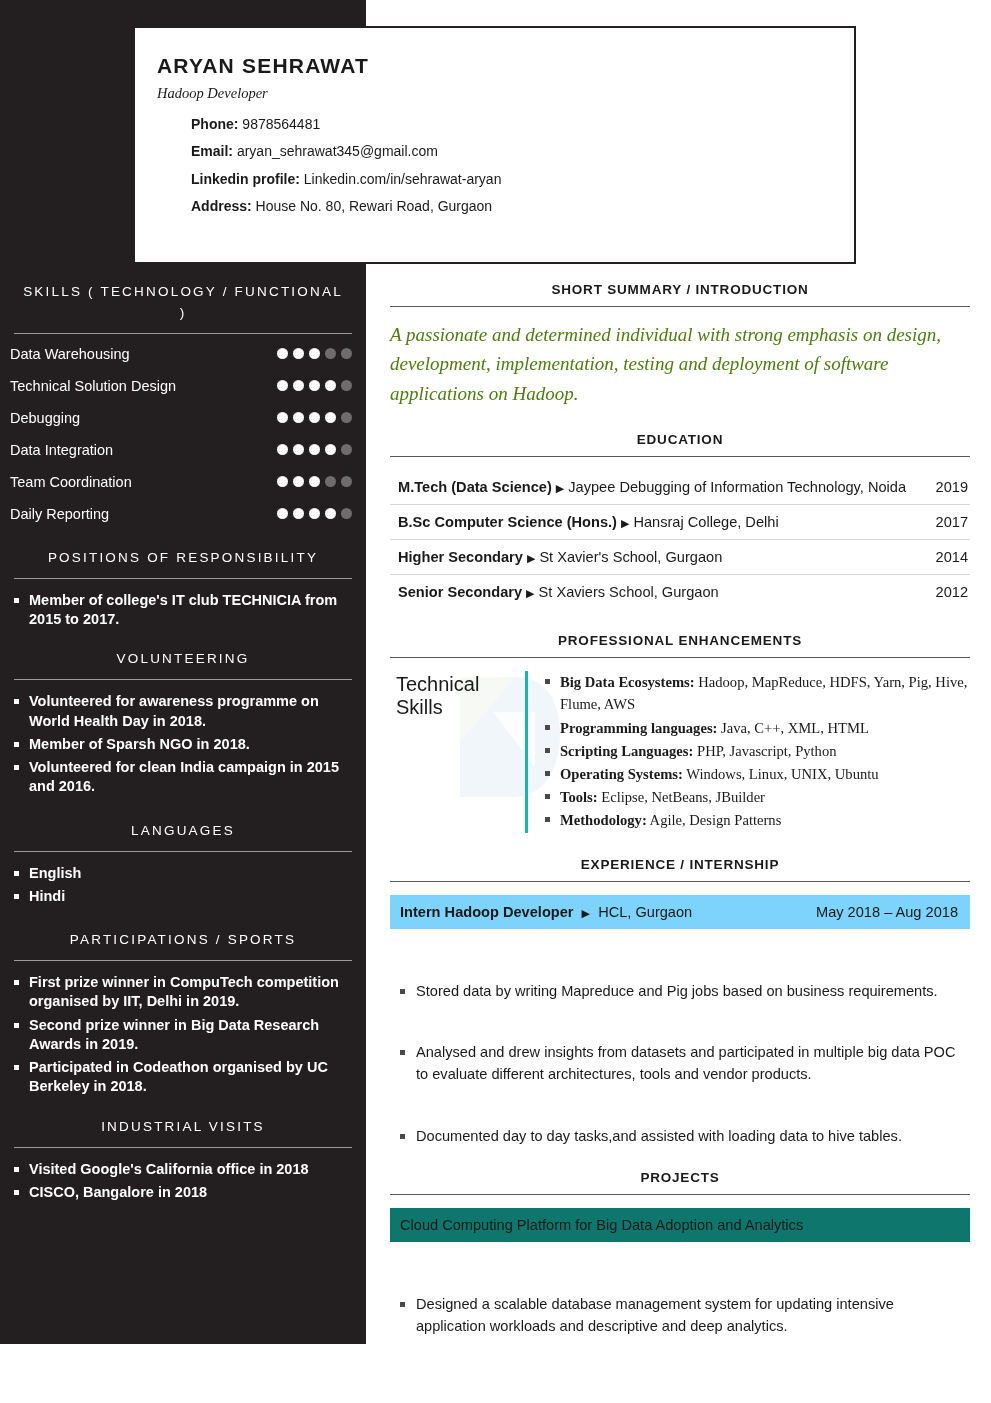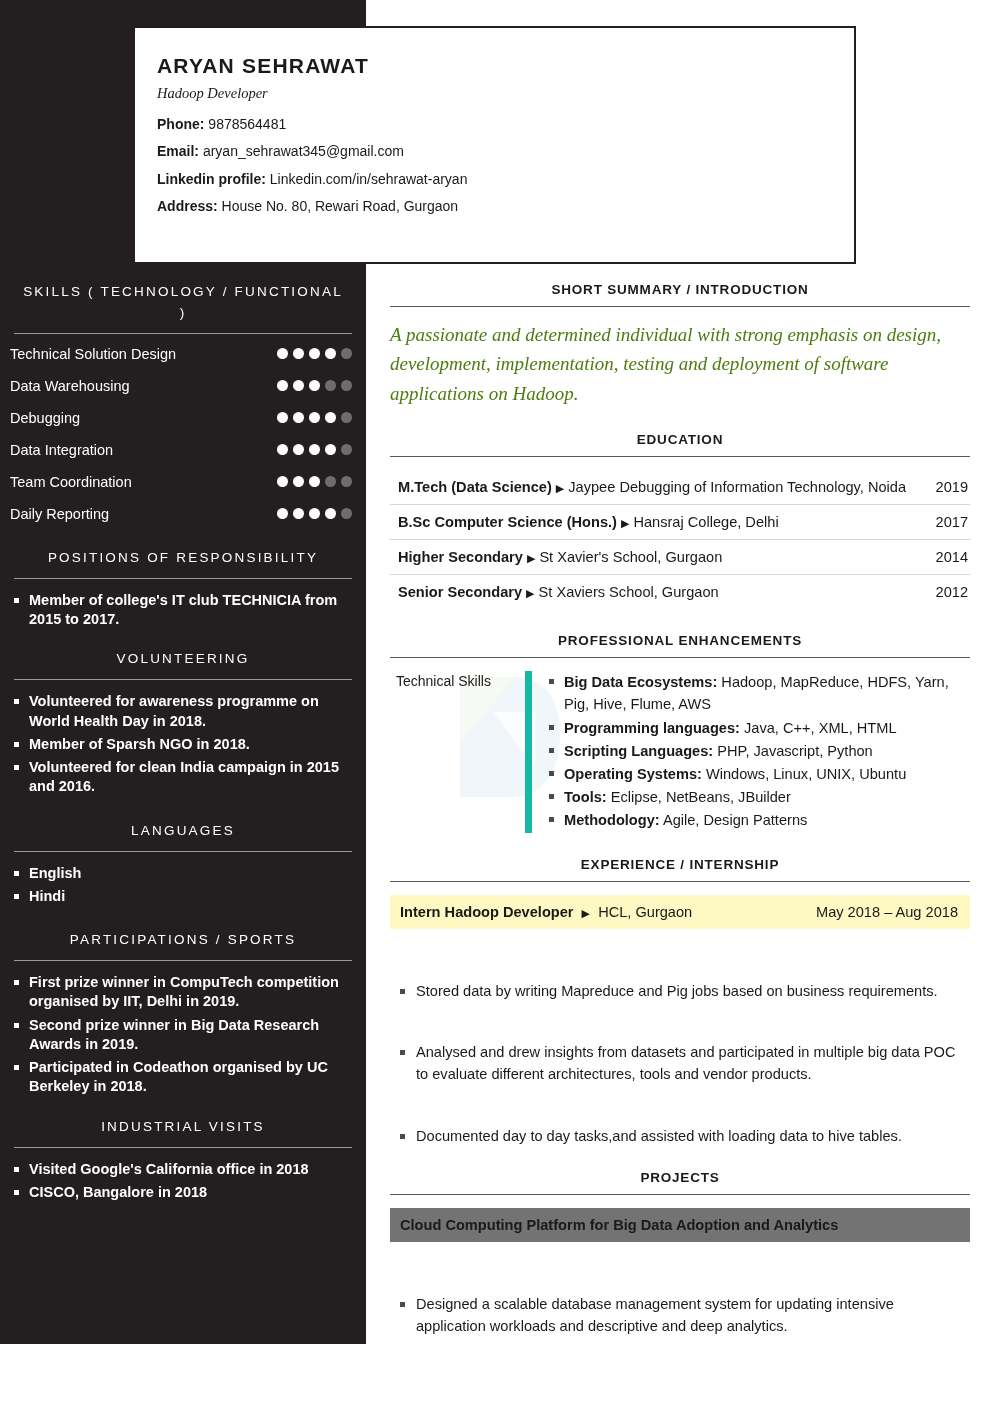--- a/index.html
+++ b/index.html
@@ -47,21 +47,21 @@
     font-style: italic;
     font-size: 14.5px;
     color: #1a1a1a;
     margin-bottom: 9px;
   }
   .contact-line {
     font-size: 14px;
     color: #1a1a1a;
     line-height: 1.95;
   }
-  .contact-line b { font-weight: bold; }
+  .contact-line b { font-weight: bold; margin-left: 34px; }
 
   
   .left-content {
     position: absolute;
     left: 0;
     top: 282px;
     width: 366px;
     color: #ffffff;
   }
   .l-head {
@@ -156,29 +156,30 @@
   .edu-main b { font-weight: bold; }
   .arrow { padding: 0 4px; font-size: 11px; }
   .edu-year { font-size: 14.6px; }
 
   .tech-block {
     display: flex;
     gap: 14px;
     padding-left: 6px;
   }
   .tech-label {
-    font-size: 14px;
+    font-size: 20px;
     padding-top: 2px;
     width: 115px;
     flex: none;
   }
   .tech-ul {
     list-style: none;
-    border-left: 7px solid #14b8a6;
+    border-left: 3px solid #14b8a6;
     padding-left: 16px;
+    font-family: Liberation Serif, serif;
   }
   .tech-ul li {
     position: relative;
     padding-left: 16px;
     font-size: 14.6px;
     line-height: 1.52;
     margin-bottom: 1px;
   }
   .tech-ul li:before {
     content: "";
@@ -186,21 +187,21 @@
     left: 1px; top: 8px;
     width: 5px; height: 5px;
     background: #4a4a4a;
   }
   .tech-ul li b { font-weight: bold; }
 
   .exp-bar {
     display: flex;
     align-items: center;
     justify-content: space-between;
-    background: #fef9c3;
+    background: #7dd3fc;
     padding: 9px 12px 9px 10px;
     font-size: 14.6px;
   }
   .exp-bar .left-part b { font-weight: bold; }
   .r-ul {
     list-style: none;
     padding: 12px 4px 0 8px;
   }
   .r-ul li {
     position: relative;
@@ -211,24 +212,24 @@
     margin-top: 40px;
   }
   .r-ul li:before {
     content: "";
     position: absolute;
     left: 2px; top: 8px;
     width: 5px; height: 5px;
     background: #4a4a4a;
   }
   .proj-bar {
-    background: #737373;
+    background: #0f766e;
     padding: 9px 12px 9px 10px;
     font-size: 14.6px;
-    font-weight: bold;
+    font-weight: normal;
   }
   
   .watermark {
     position: absolute;
     left: 455px;
     top: 672px;
     width: 110px;
     height: 130px;
     opacity: 0.28;
     pointer-events: none;
@@ -267,36 +268,36 @@
       <b>Address:</b><span> House No. 80, Rewari Road, Gurgaon</span>
     </div>
   </div>
 
   <div class="left-content">
 
     <div class="l-head">SKILLS ( TECHNOLOGY / FUNCTIONAL )</div>
     <div class="l-rule"></div>
     <div id="skills-container">
         <div class="skill-row">
+          <div class="skill-name">Data Warehousing</div>
+          <div class="dots">
+            <span class="dot"></span>
+            <span class="dot"></span>
+            <span class="dot"></span>
+            <span class="dot off"></span>
+            <span class="dot off"></span>
+          </div>
+        </div>
+        <div class="skill-row">
           <div class="skill-name">Technical Solution Design</div>
           <div class="dots">
             <span class="dot"></span>
             <span class="dot"></span>
             <span class="dot"></span>
             <span class="dot"></span>
-            <span class="dot off"></span>
-          </div>
-        </div>
-        <div class="skill-row">
-          <div class="skill-name">Data Warehousing</div>
-          <div class="dots">
-            <span class="dot"></span>
-            <span class="dot"></span>
-            <span class="dot"></span>
-            <span class="dot off"></span>
             <span class="dot off"></span>
           </div>
         </div>
         <div class="skill-row">
           <div class="skill-name">Debugging</div>
           <div class="dots">
             <span class="dot"></span>
             <span class="dot"></span>
             <span class="dot"></span>
             <span class="dot"></span>

